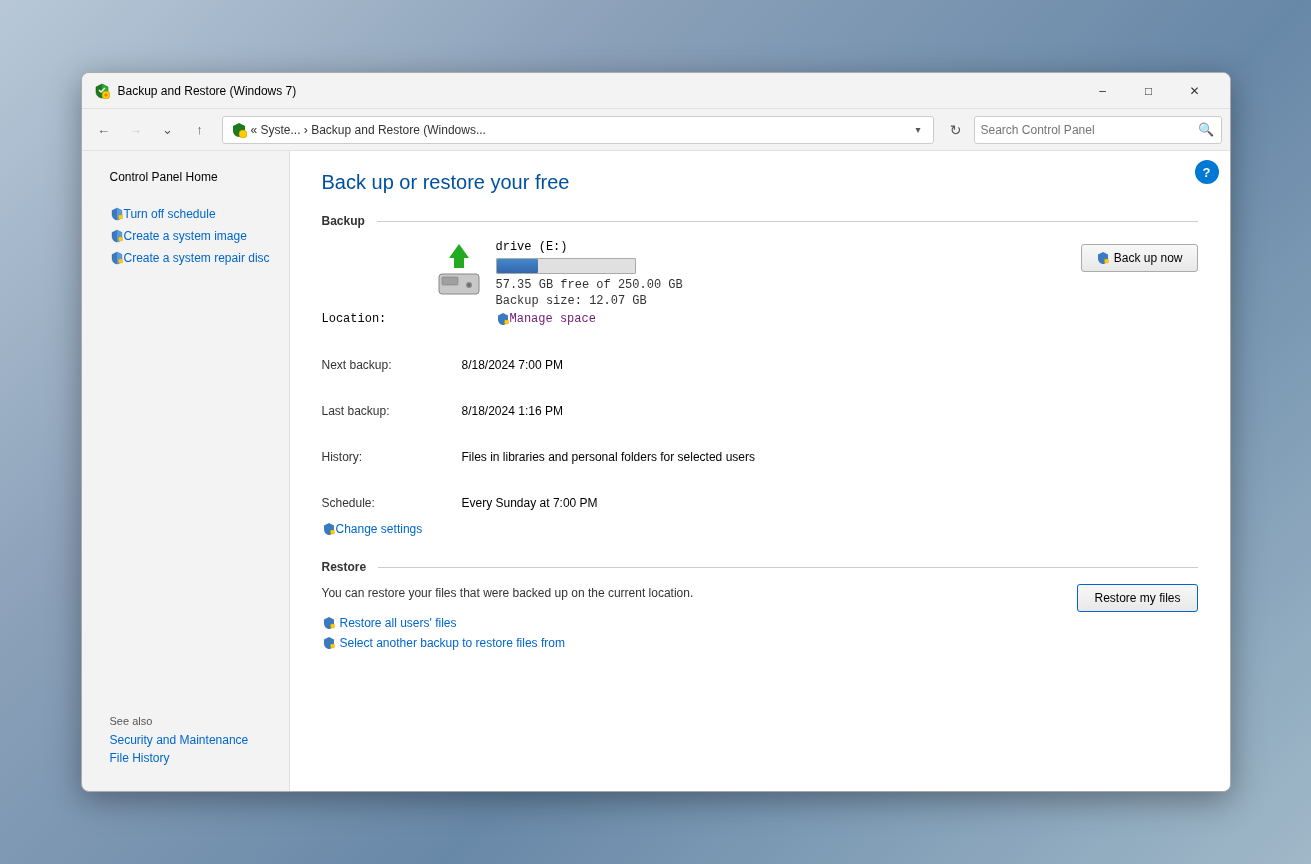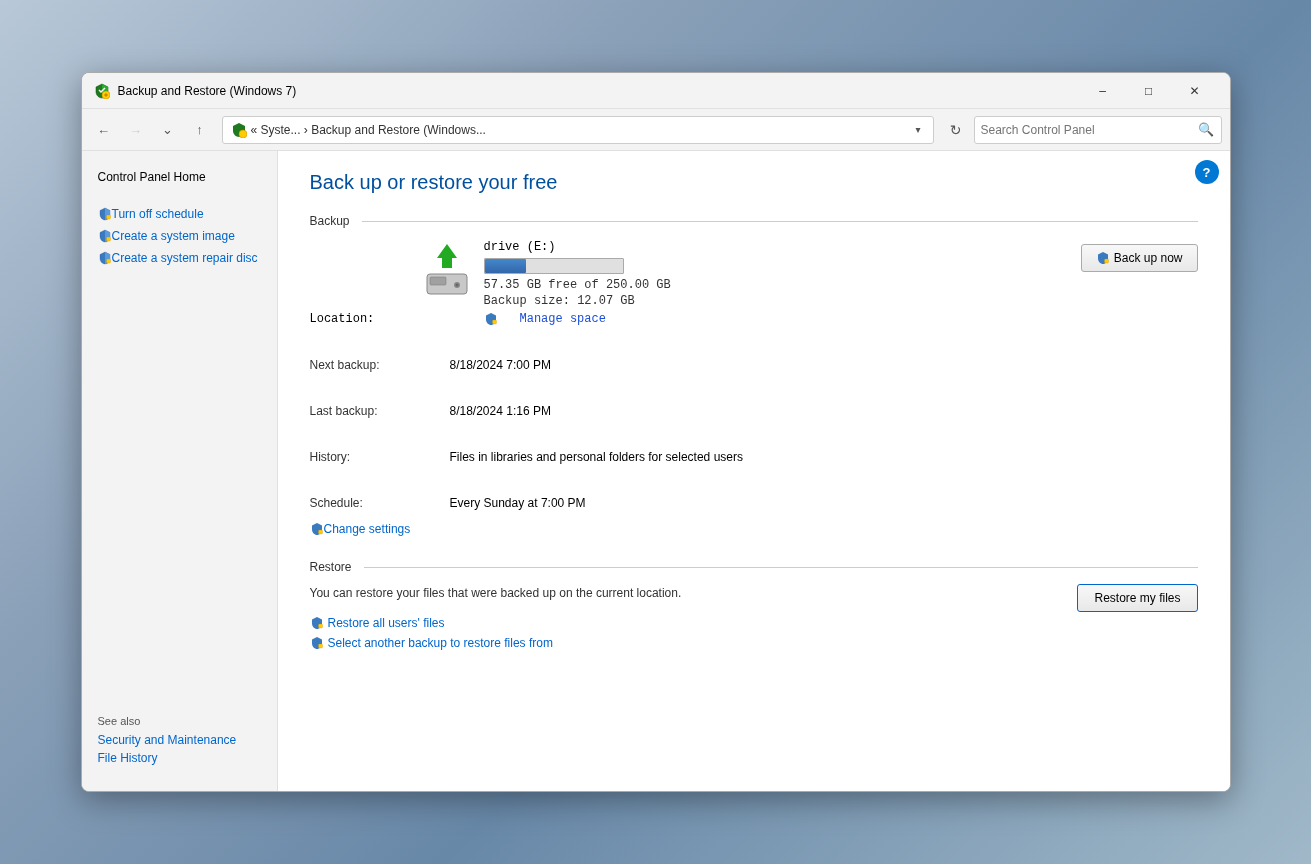--- a/index.html
+++ b/index.html
@@ -163,20 +163,21 @@
     }
     
     .sidebar {
       width: 196px;
       background: #f3f3f3;
       padding: 16px 0;
       border-right: 1px solid #e0e0e0;
       flex-shrink: 0;
       display: flex;
       flex-direction: column;
+      margin-left: 12px;
     }
     .sidebar-link {
       display: block;
       padding: 3px 16px;
       color: #0066cc;
       text-decoration: none;
       font-size: 12px;
       cursor: pointer;
     }
     .sidebar-link.main-link {
@@ -221,20 +222,21 @@
     .page-title {
       font-size: 20px;
       color: #0050a0;
       font-weight: normal;
       margin-bottom: 20px;
     }
     .section-divider {
       display: flex;
       align-items: center;
       margin: 12px 0 12px 0;
+      font-weight: bold;
     }
     .section-label {
       font-size: 12px;
       color: #333;
       margin-right: 12px;
       white-space: nowrap;
     }
     .divider-line {
       flex: 1;
       height: 1px;
@@ -274,25 +276,25 @@
       margin-bottom: 2px;
     }
     .drive-backup-size {
       font-size: 12px;
       color: #333;
       margin-bottom: 4px;
     }
     .manage-space-link {
       display: flex;
       align-items: center;
-      color: #1d4ed8;
+      color: #701a75;
       text-decoration: none;
       font-size: 12px;
       cursor: pointer;
-      gap: 22px;
+      gap: 0;
     }
     .backup-now-btn {
       flex-shrink: 0;
       height: 28px;
       padding: 0 14px;
       background: linear-gradient(to bottom, #f8f8f8, #e8e8e8);
       border: 1px solid #aaa;
       border-radius: 3px;
       cursor: pointer;
       font-size: 12px;

